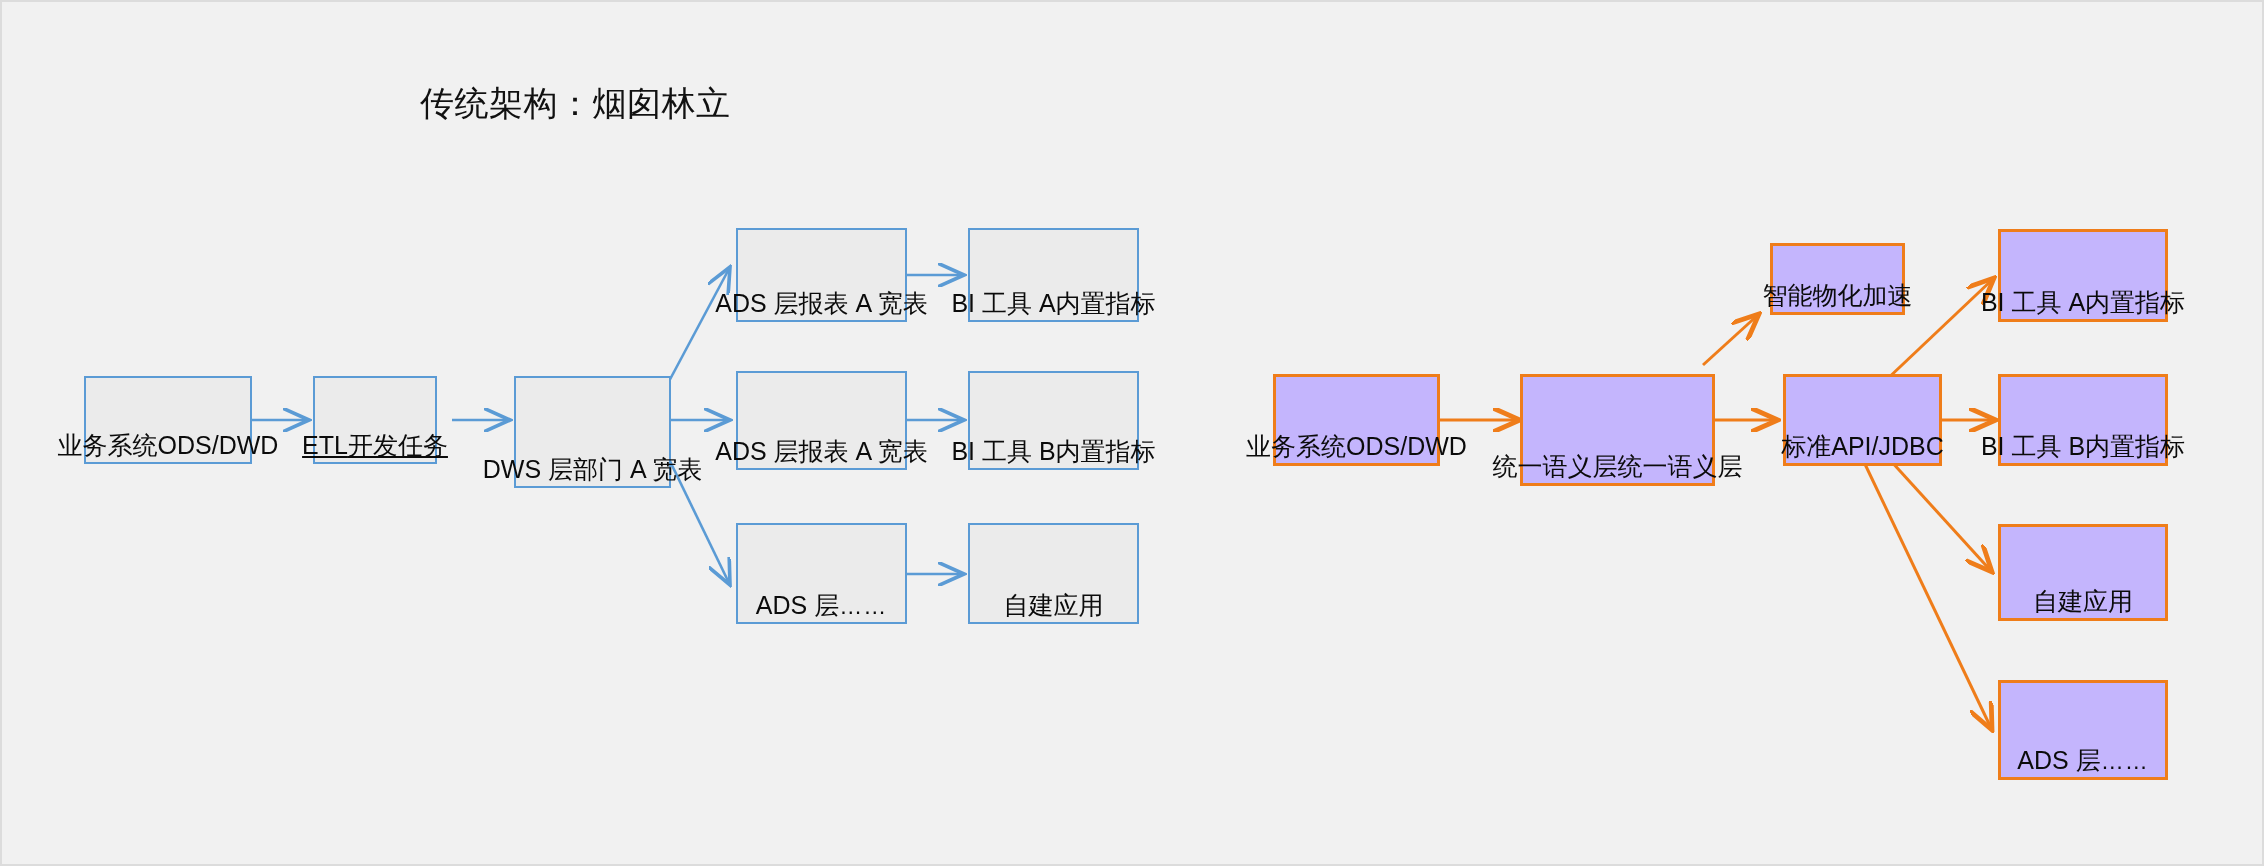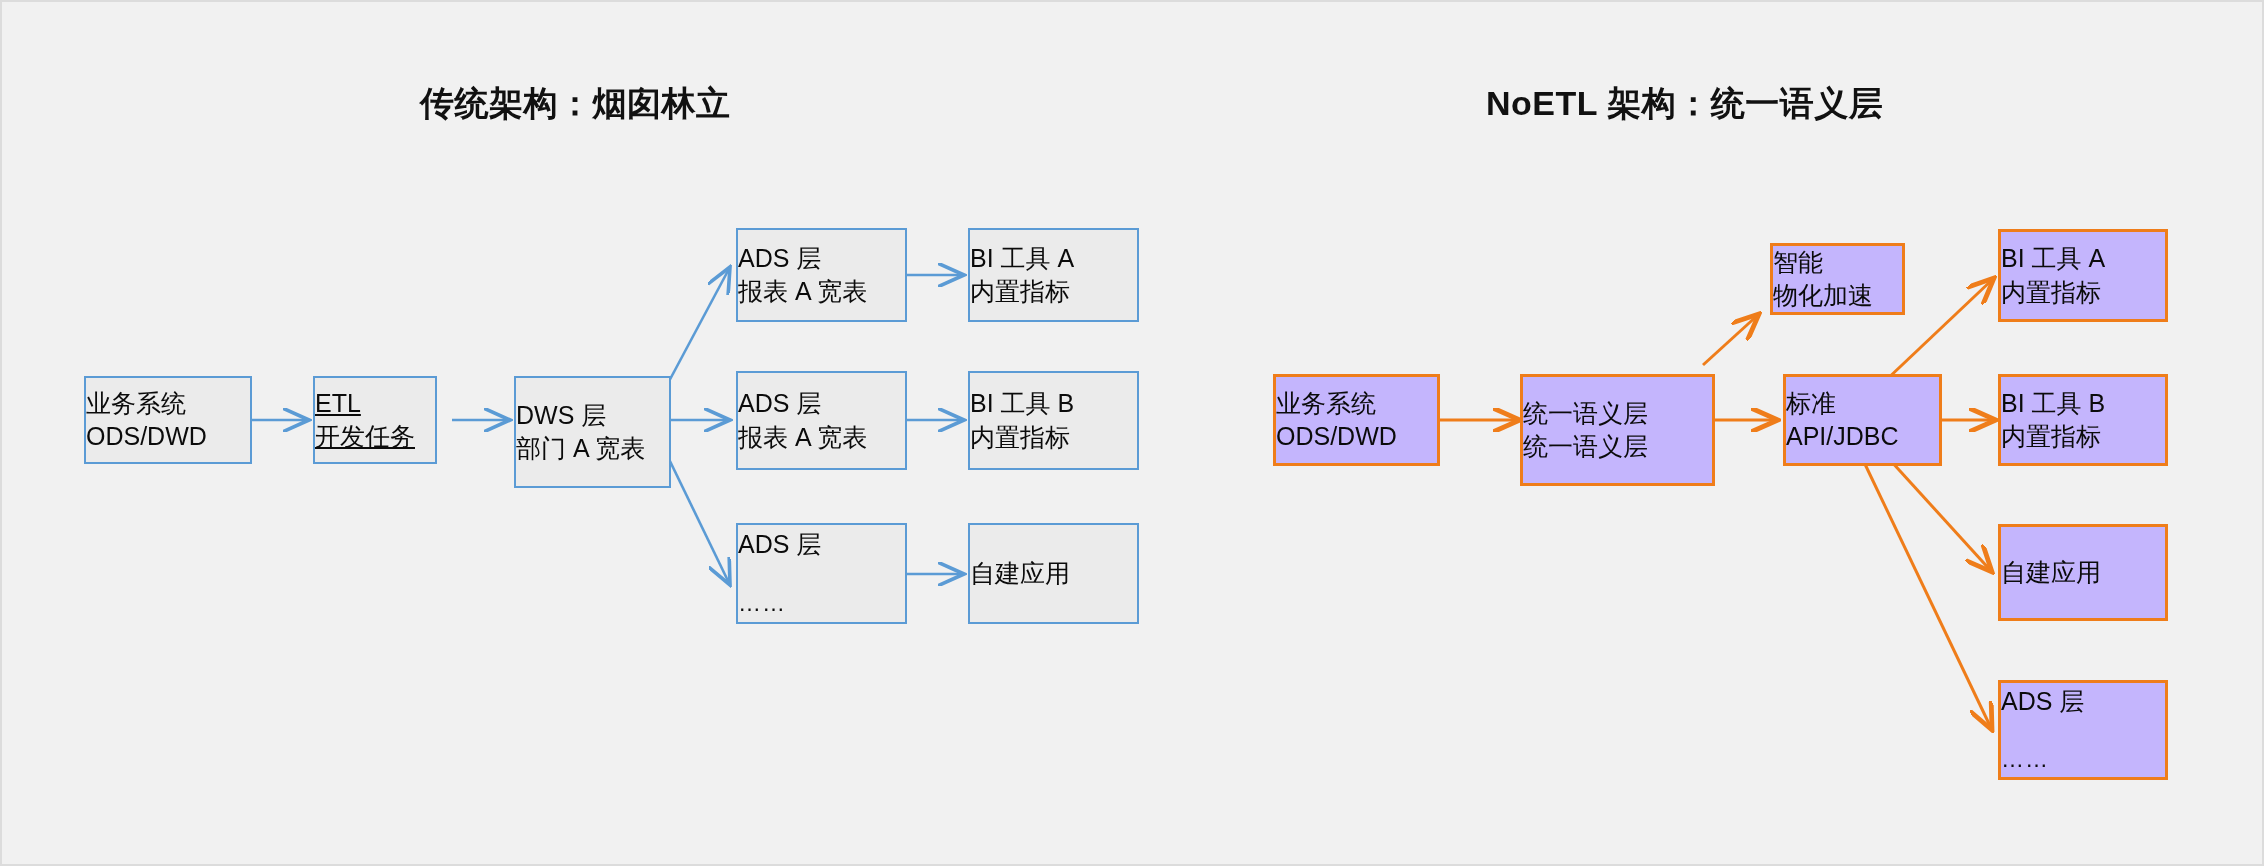--- a/index.html
+++ b/index.html
@@ -13,43 +13,43 @@
     height: 866px;
     background: #f1f1f1;
     box-sizing: border-box;
     border: 2px solid #dcdcdc;
     overflow: hidden;
     font-family: "Liberation Sans", "DejaVu Sans", sans-serif;
   }
   .title {
     position: absolute;
     font-size: 34px;
-    font-weight: bold;
+    font-weight: normal;
     color: #111111;
     white-space: nowrap;
     letter-spacing: 0.5px;
     text-align: right;
   }
   #title-left  { left: 418px; top: 79px; }
   #title-right { left: 1484px; top: 79px; }
 
   svg.edges {
     position: absolute;
     left: 0; top: 0;
     width: 2264px;
     height: 866px;
     pointer-events: none;
   }
 
   .node {
     position: absolute;
     box-sizing: border-box;
     display: flex;
-    flex-direction: column;
-    align-items: flex-start;
+    flex-direction: row;
+    align-items: flex-end;
     justify-content: center;
     text-align: center;
     font-size: 25px;
     line-height: 1.34;
     color: #0b0b0b;
     white-space: nowrap;
   }
   .node .ln { display: block; }
   .node.blue {
     background: #ebebeb;
@@ -60,21 +60,20 @@
     border: 3px solid #ef7d1a;
   }
   .node.gap .ln2 { margin-top: 26px; font-size: 23px; letter-spacing: 1px; }
 </style>
 </head>
 <body>
 
 <div id="page">
 
   <div class="title" id="title-left">传统架构：烟囱林立</div>
-  <div class="title" id="title-right">NoETL 架构：统一语义层</div>
 
   <svg class="edges" viewBox="0 0 2264 866">
     <defs>
       <marker id="ah-blue" markerWidth="11" markerHeight="9" refX="10" refY="4.5" orient="auto" markerUnits="strokeWidth">
         <path d="M0,0 L10,4.5 L0,9" fill="none" stroke="#5b9bd5" stroke-width="1.4"></path>
       </marker>
       <marker id="ah-orange" markerWidth="10" markerHeight="8" refX="9" refY="4" orient="auto" markerUnits="strokeWidth">
         <path d="M0,0 L9,4 L0,8" fill="none" stroke="#ef7d1a" stroke-width="1.6"></path>
       </marker>
     </defs>

